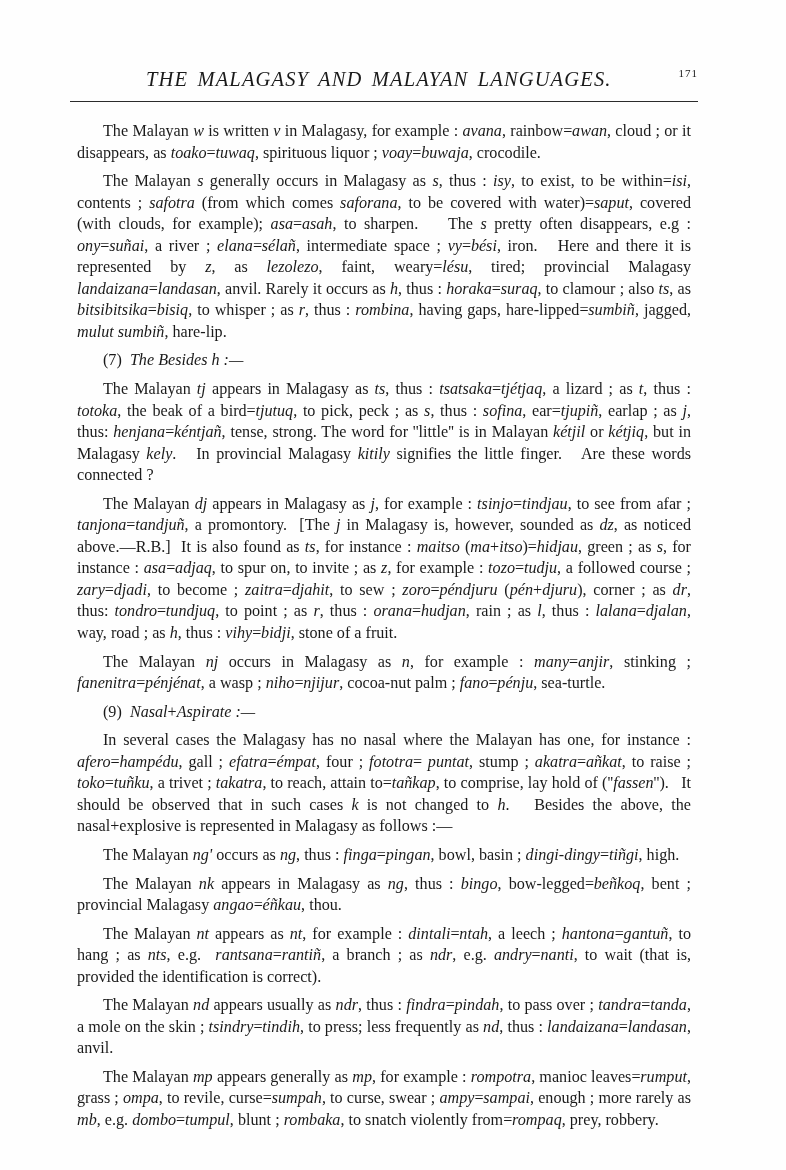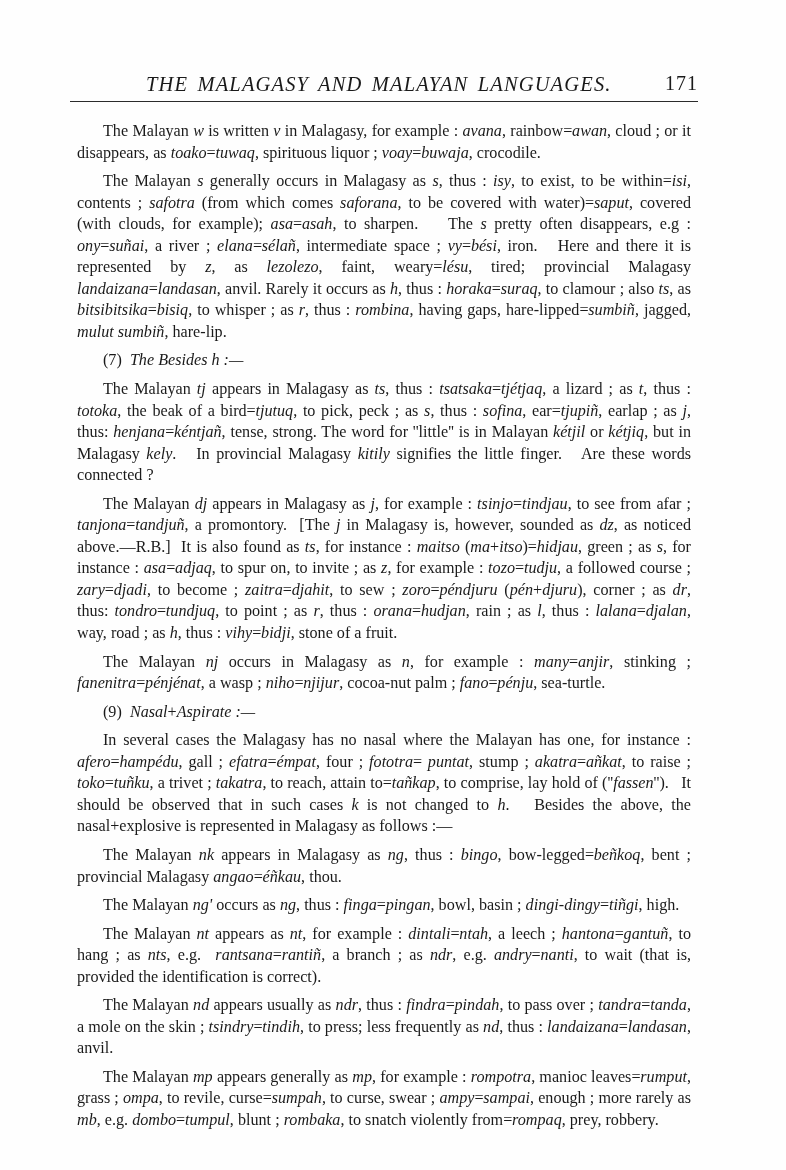--- a/index.html
+++ b/index.html
@@ -23,34 +23,34 @@
     background: #fefefe;
   }
   
   .runhead {
     position: absolute;
     left: 70px;
     top: 68px;
     width: 628px;
     height: 28px;
     display: flex;
-    align-items: flex-end;
+    align-items: flex-start;
     justify-content: flex-end;
   }
   .runhead-title {
     font-style: italic;
     font-size: 20.5px;
     letter-spacing: 1.15px;
     word-spacing: 3px;
     white-space: nowrap;
     margin-right: auto;
     margin-left: 76px;
   }
   .runhead-folio {
-    font-size: 20px;
+    font-size: 11px;
     letter-spacing: 1px;
     font-family: "Liberation Serif", serif;
     position: relative;
     top: -1px;
   }
   .head-rule {
     position: absolute;
     left: 70px;
     top: 101px;
     width: 628px;
@@ -130,25 +130,25 @@
 
     <p class="sec-head">
       (9)&nbsp; <i>Nasal</i>+<i>Aspirate :—</i>
     </p>
 
     <p>
       In several cases the Malagasy has no nasal where the Malayan has one, for instance&nbsp;: <i>afero<span class="eq">=</span>hampédu</i>, gall&nbsp;; <i>efatra<span class="eq">=</span>émpat</i>, four&nbsp;; <i>fototra<span class="eq">=</span> puntat</i>, stump&nbsp;; <i>akatra<span class="eq">=</span>añkat</i>, to raise&nbsp;; <i>toko<span class="eq">=</span>tuñku</i>, a trivet&nbsp;; <i>takatra</i>, to reach, attain to<span class="eq">=</span><i>tañkap</i>, to comprise, lay hold of (''<i>fassen</i>'').&nbsp;&nbsp; It should be observed that in such cases <i>k</i> is not changed to <i>h</i>.&nbsp;&nbsp; Besides the above, the nasal+explosive is represented in Malagasy as follows&nbsp;:—
     </p>
 
     <p>
-      The Malayan <i>nk</i> appears in Malagasy as <i>ng</i>, thus&nbsp;: <i>bingo</i>, bow-legged<span class="eq">=</span><i>beñkoq</i>, bent&nbsp;; provincial Malagasy <i>angao<span class="eq">=</span>éñkau</i>, thou.
+      The Malayan <i>ng'</i> occurs as <i>ng</i>, thus&nbsp;: <i>finga<span class="eq">=</span>pingan</i>, bowl, basin&nbsp;; <i>dingi-dingy<span class="eq">=</span>tiñgi</i>, high.
     </p>
 
     <p>
-      The Malayan <i>ng'</i> occurs as <i>ng</i>, thus&nbsp;: <i>finga<span class="eq">=</span>pingan</i>, bowl, basin&nbsp;; <i>dingi-dingy<span class="eq">=</span>tiñgi</i>, high.
+      The Malayan <i>nk</i> appears in Malagasy as <i>ng</i>, thus&nbsp;: <i>bingo</i>, bow-legged<span class="eq">=</span><i>beñkoq</i>, bent&nbsp;; provincial Malagasy <i>angao<span class="eq">=</span>éñkau</i>, thou.
     </p>
 
     <p>
       The Malayan <i>nt</i> appears as <i>nt</i>, for example&nbsp;: <i>dintali<span class="eq">=</span>ntah</i>, a leech&nbsp;; <i>hantona<span class="eq">=</span>gantuñ</i>, to hang&nbsp;; as <i>nts</i>, e.g.&nbsp; <i>rantsana<span class="eq">=</span>rantiñ</i>, a branch&nbsp;; as <i>ndr</i>, e.g. <i>andry<span class="eq">=</span>nanti</i>, to wait (that is, provided the identification is correct).
     </p>
 
     <p>
       The Malayan <i>nd</i> appears usually as <i>ndr</i>, thus&nbsp;: <i>findra<span class="eq">=</span>pindah</i>, to pass over&nbsp;; <i>tandra<span class="eq">=</span>tanda</i>, a mole on the skin&nbsp;; <i>tsindry<span class="eq">=</span>tindih</i>, to press; less frequently as <i>nd</i>, thus&nbsp;: <i>landaizana<span class="eq">=</span>landasan</i>, anvil.
     </p>
 

